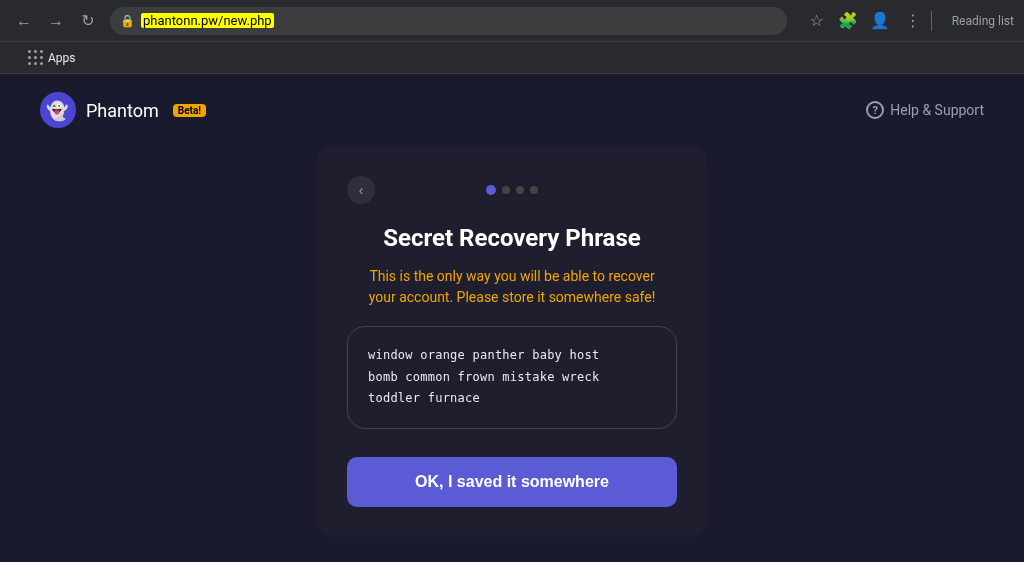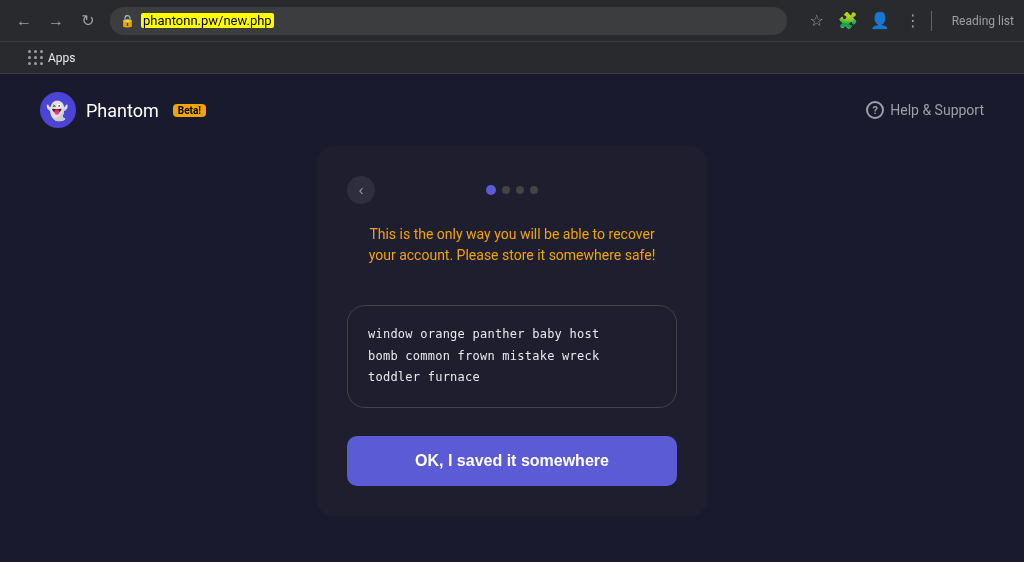--- a/index.html
+++ b/index.html
@@ -251,21 +251,21 @@
       font-size: 24px;
       font-weight: 700;
       text-align: center;
       margin-bottom: 14px;
     }
     .card-warning {
       color: #f0a500;
       font-size: 14px;
       text-align: center;
       line-height: 1.5;
-      margin-bottom: 39px;
+      margin-bottom: 18px;
     }
 
     .phrase-box {
       width: 100%;
       border: 1px solid #444;
       border-radius: 18px;
       padding: 18px 20px;
       color: #e8eaed;
       font-size: 12px;
       line-height: 1.8;
@@ -351,19 +351,20 @@
       <button class="back-btn">‹</button>
       <div class="dots">
         <div class="dot active"></div>
         <div class="dot"></div>
         <div class="dot"></div>
         <div class="dot"></div>
       </div>
       <div class="dot-spacer"></div>
     </div>
 
+    <div class="card-title">Secret Recovery Phrase</div>
     <div class="card-warning">This is the only way you will be able to recover<br>your account. Please store it somewhere safe!</div>
 
     <div class="phrase-box">window  orange  panther  baby  host<br>bomb  common  frown  mistake  wreck<br>toddler  furnace</div>
 
     <button class="ok-button">OK, I saved it somewhere</button>
   </div>
 </div>
 
 </body></html>

